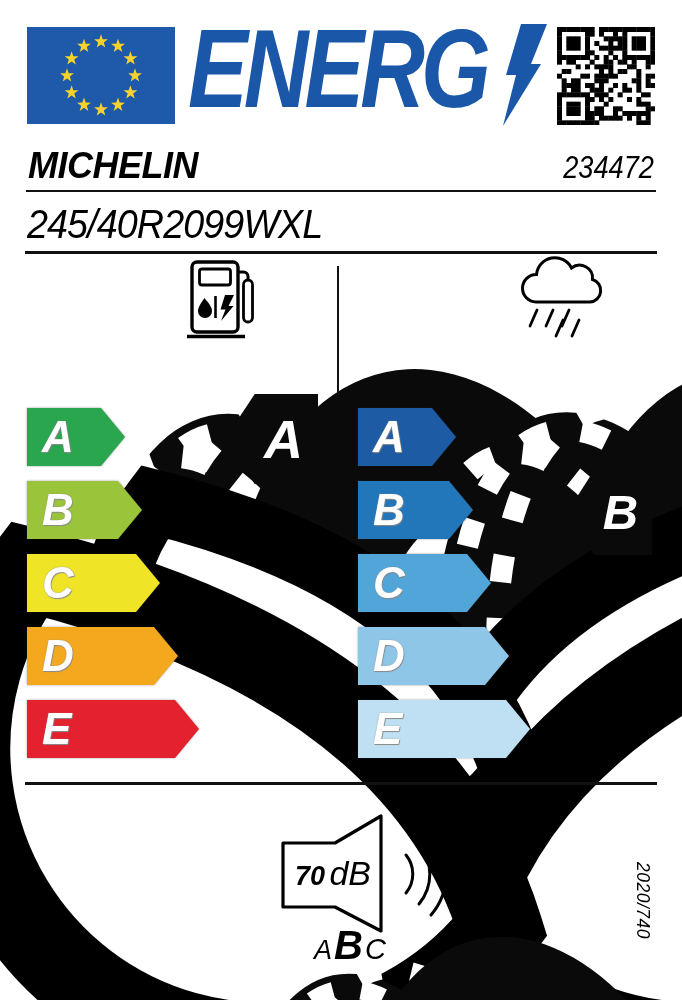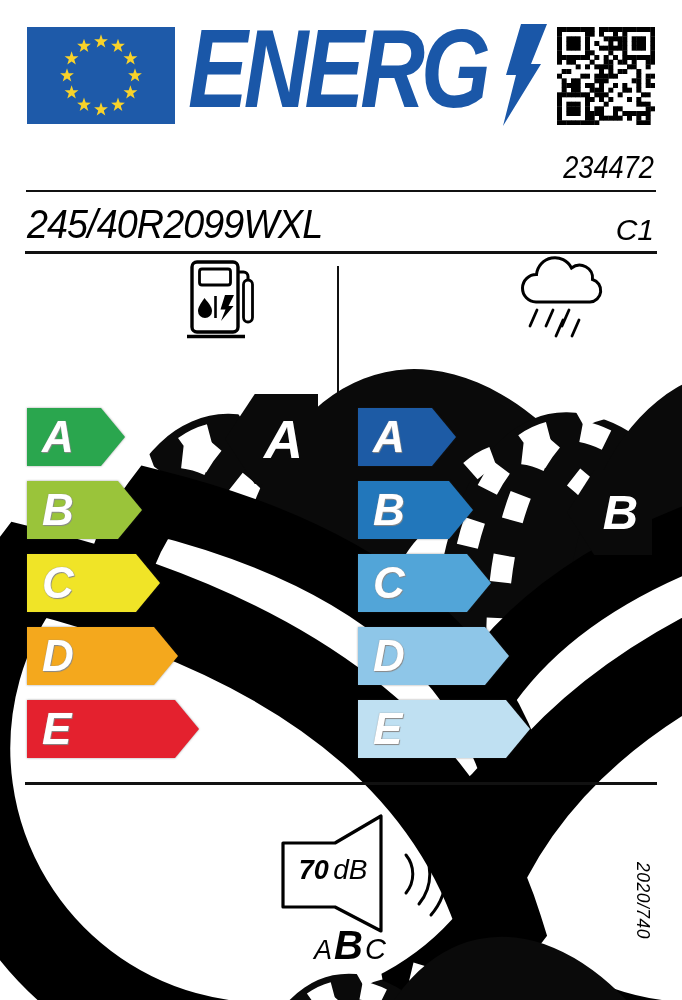--- a/index.html
+++ b/index.html
@@ -45,21 +45,21 @@
   #fuel-indicator{left:225px;top:394px;width:93px;height:90px;}
   #wet-indicator{left:567px;top:470px;width:85px;height:85px;}
   .indicator .rating-letter{
     flex:1;text-align:center;padding-left:26%;color:#fff;font-weight:bold;line-height:1;
   }
   #fuel-indicator .rating-letter{font-size:54px;}
   #wet-indicator .rating-letter{font-size:49px;}
   
   #noise-text{left:289px;top:856px;width:88px;text-align:center;line-height:1;white-space:nowrap;}
   #noise-text .val{font-size:27px;font-weight:bold;}
-  #noise-text .unit{font-size:28px;font-weight:normal;}
+  #noise-text .unit{font-size:34px;font-weight:normal;}
   #noise-abc{left:314px;top:925px;display:flex;align-items:baseline;gap:2px;line-height:1;}
   #noise-abc .c-a{font-size:27px;}
   #noise-abc .c-b{font-size:40px;font-weight:bold;}
   #noise-abc .c-c{font-size:29px;}
   #regulation{left:633px;top:862px;writing-mode:vertical-rl;font-size:17.5px;letter-spacing:.5px;line-height:1;}
   svg{display:block;}
   #icon-layer{left:0;top:0;pointer-events:none;}
 </style>
 </head>
 <body>
@@ -326,25 +326,25 @@
       <rect x="18.67" y="93.33" width="5" height="5" fill="#000"></rect>
       <rect x="23.33" y="93.33" width="5" height="5" fill="#000"></rect>
       <rect x="28.00" y="93.33" width="5" height="5" fill="#000"></rect>
       <rect x="32.67" y="93.33" width="5" height="5" fill="#000"></rect>
       <rect x="37.33" y="93.33" width="5" height="5" fill="#000"></rect>
       <rect x="79.33" y="93.33" width="5" height="5" fill="#000"></rect>
       <rect x="84.00" y="93.33" width="5" height="5" fill="#000"></rect>
       <rect x="88.67" y="93.33" width="5" height="5" fill="#000"></rect>
     </svg>
 
+  <div class="abs" id="brand">MICHELIN</div>
   <div class="abs" id="label-id">234472</div>
   <div class="abs hline" id="line1"></div>
 
   <div class="abs" id="tire-size">245/40R2099WXL</div>
-  <div class="abs" id="tire-class">C1</div>
   <div class="abs hline" id="line2"></div>
 
   <div class="abs" id="vdiv"></div>
 
   <svg class="abs" id="icon-layer" width="682" height="1000" viewBox="0 0 682 1000">
     <defs>
       <symbol id="sym-tire" viewBox="0 0 106 132" overflow="visible">
         <g transform="rotate(-12 53 66)">
           <ellipse cx="32" cy="66" rx="30" ry="61" fill="#0a0a0a"></ellipse>
           <ellipse cx="23" cy="66" rx="24" ry="56" fill="none" stroke="#fff" stroke-width="3.6" stroke-dasharray="4.5 5"></ellipse>

